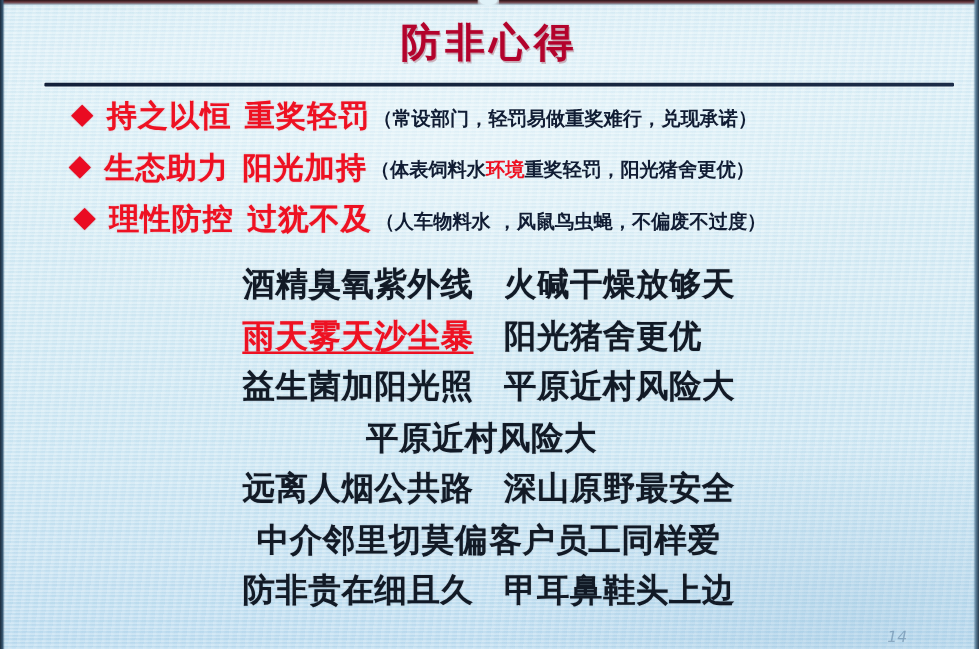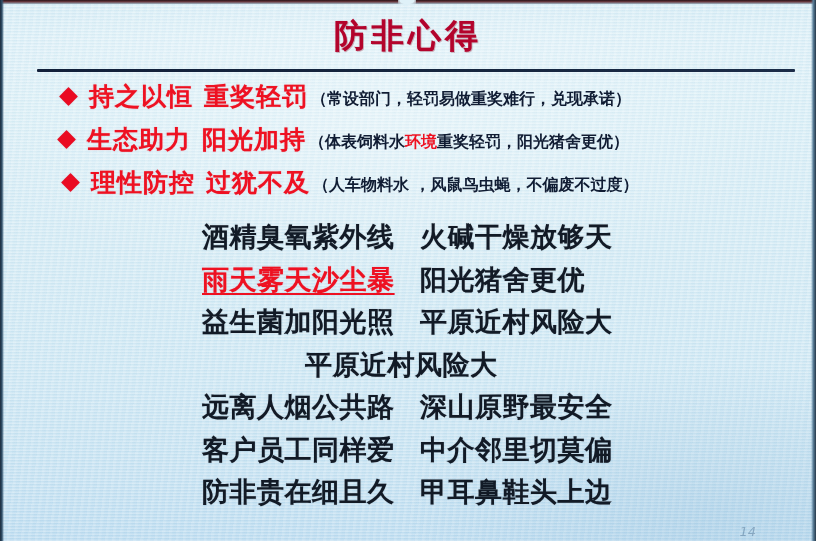--- a/index.html
+++ b/index.html
@@ -249,22 +249,22 @@
       <div class="couplet-row">
         <span class="cpl left">平原近村风险大</span>
       </div>
 
       <div class="couplet-row">
         <span class="cpl left">远离人烟公共路</span>
         <span class="cpl right">深山原野最安全</span>
       </div>
 
       <div class="couplet-row">
+        <span class="cpl right">中介邻里切莫偏</span>
         <span class="cpl left">客户员工同样爱</span>
-        <span class="cpl right">中介邻里切莫偏</span>
       </div>
 
       <div class="couplet-row">
         <span class="cpl left">防非贵在细且久</span>
         <span class="cpl right">甲耳鼻鞋头上边</span>
       </div>
 
     </div>
 
     <div class="page-number">14</div>

